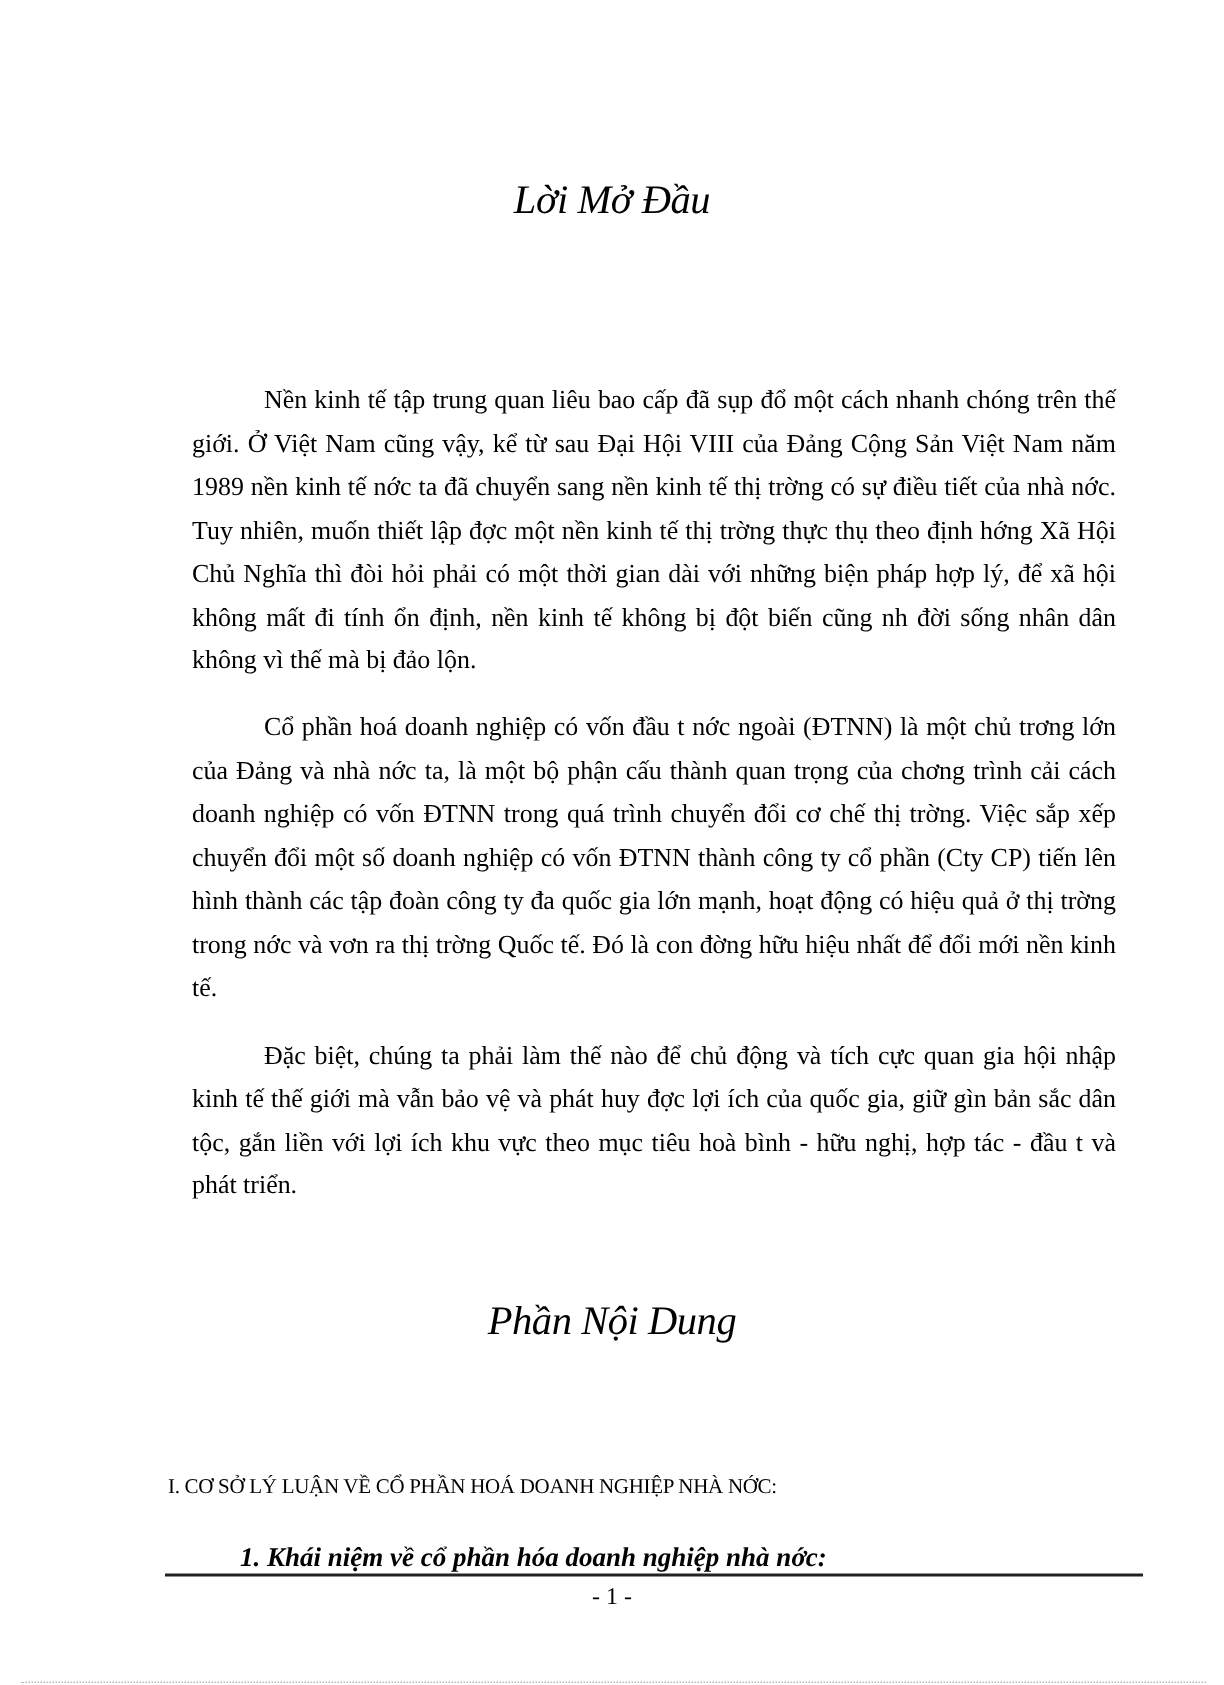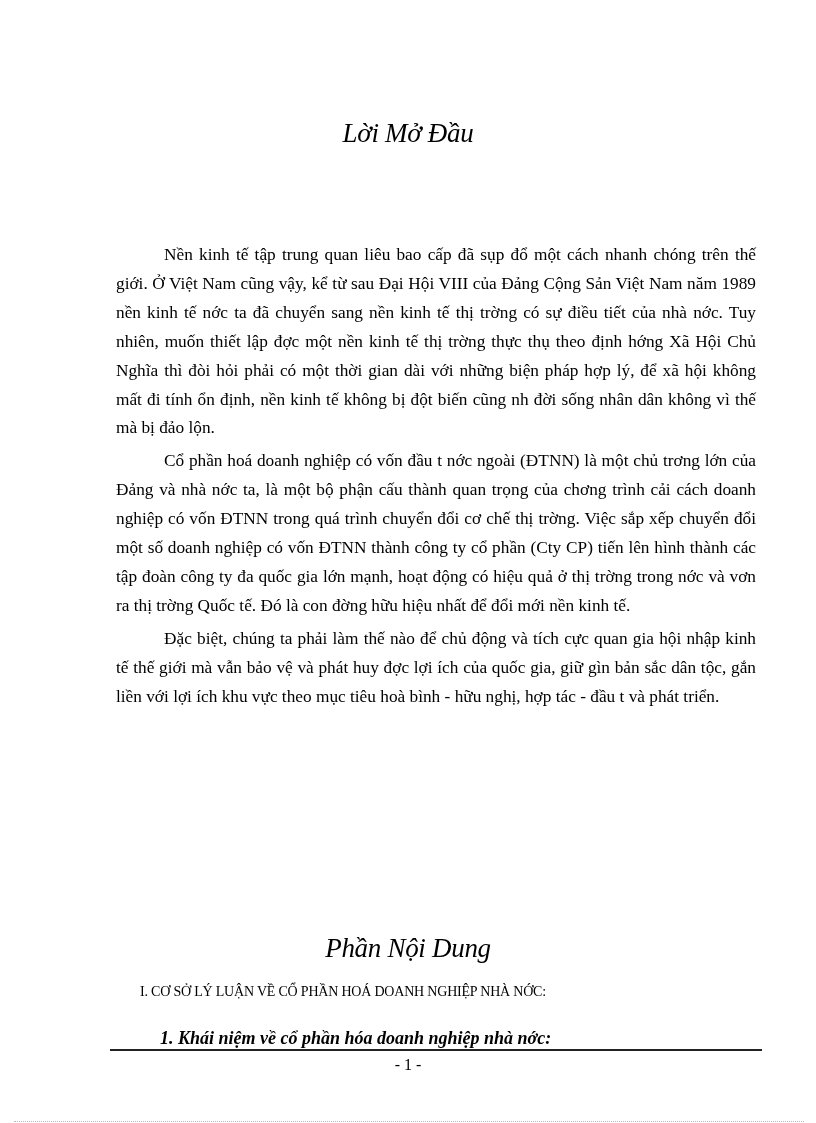--- a/index.html
+++ b/index.html
@@ -2,25 +2,25 @@
 <html><head>
 <meta charset="utf-8">
 <style>
   html, body { margin: 0; padding: 0; background: #ffffff; }
   body { width: 816px; height: 1123px; position: relative; overflow: hidden;
          font-family: "Liberation Serif", "DejaVu Serif", serif; color: #000; }
   .page { position: absolute; left: 0; top: 0; width: 816px; height: 1123px; }
   .title { position: absolute; left: 0; width: 816px; text-align: center;
            font-style: italic; font-weight: normal; font-size: 27px; letter-spacing: -0.3px; }
   #title-intro { top: 118px; }
-  #title-content { top: 933px; text-align: center; }
+  #title-content { top: 865px; text-align: center; }
   .body-text { position: absolute; left: 112px; width: 648px; top: 237px;
                font-size: 17.3px; line-height: 28.9px; text-align: justify; }
-  .body-text p { margin: 4px; text-indent: 48px; }
-  .heading-1 { position: absolute; left: 112px; top: 984px; font-size: 14px; letter-spacing: -0.2px; margin-left: 28px; }
+  .body-text p { margin: 16px; text-indent: 48px; }
+  .heading-1 { position: absolute; left: 112px; top: 984px; font-size: 14px; letter-spacing: -0.2px; }
   .heading-2 { position: absolute; left: 112px; top: 1028px; font-size: 18px; font-style: italic; font-weight: bold; margin-left: 48px; }
   .rule { position: absolute; left: 110px; top: 1049px; width: 652px; height: 0;
           border-top: 2px solid #222; }
   .page-number { position: absolute; left: 0; width: 816px; top: 1056px; text-align: center; font-size: 16px; }
   .page-edge { position: absolute; left: 14px; top: 1121px; width: 790px; height: 0;
                border-top: 1px dotted #b9b9c9; }
 </style>
 </head>
 <body>
 

